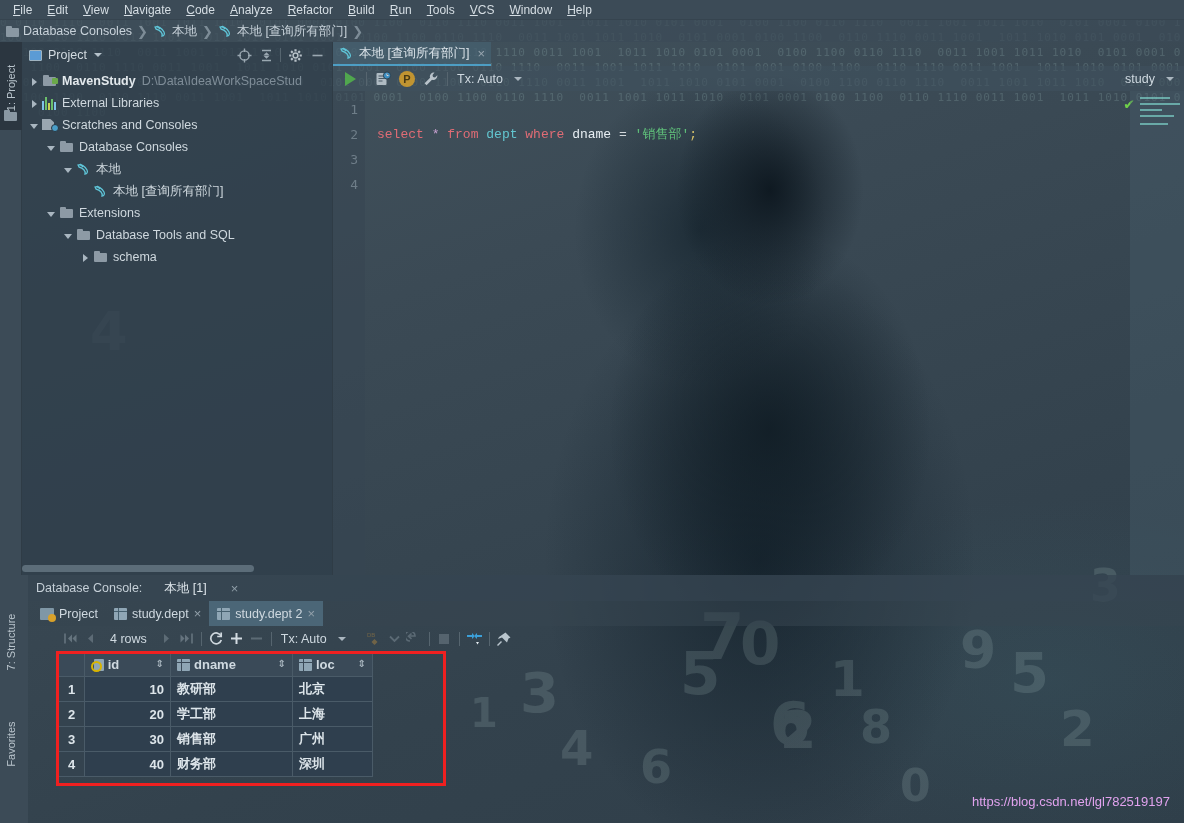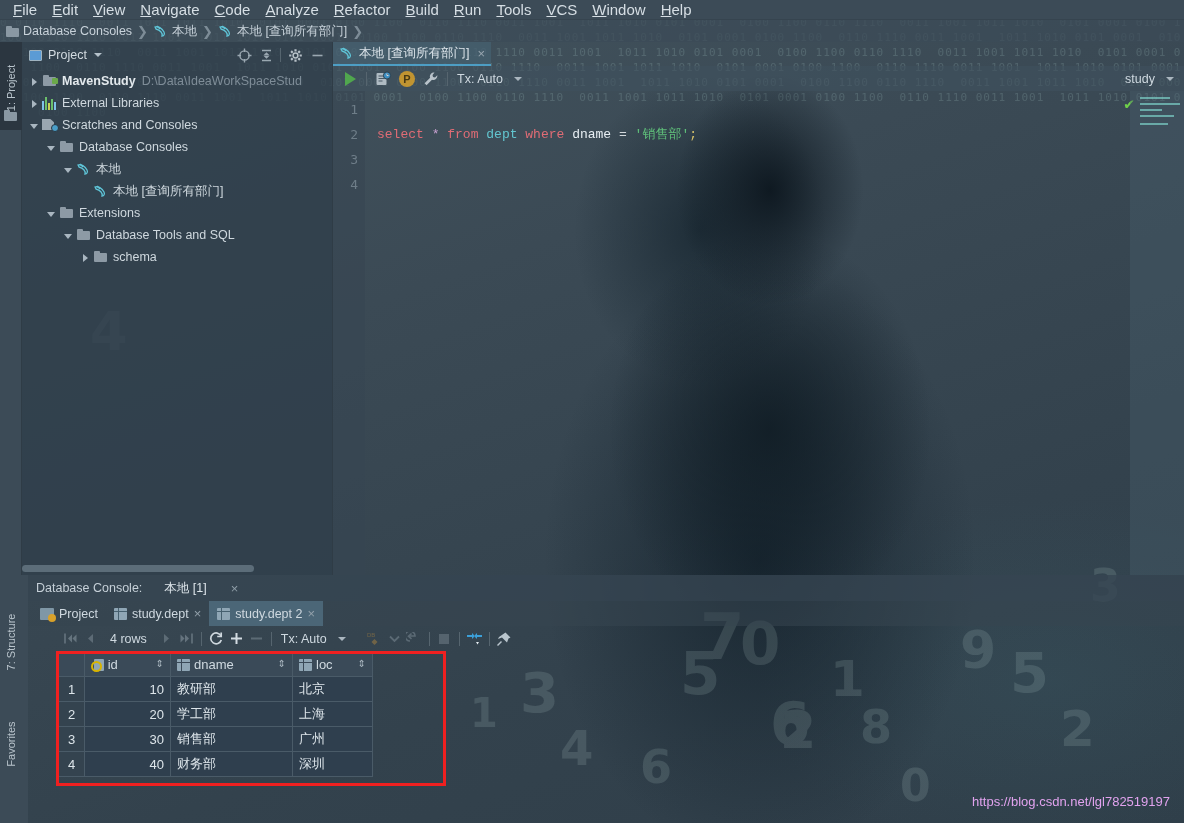--- a/index.html
+++ b/index.html
@@ -43,21 +43,21 @@
     pointer-events:none;
   }
 
   .layer { position:relative; z-index:5; }
 
   
   #menubar {
     height:20px; background:#3c4b57; display:flex; align-items:center;
     padding-left:6px; gap:1px; border-bottom:1px solid #36444f;
   }
-  #menubar .mi { padding:2px 7px; color:#d6dee4; font-size:15px; cursor:default; }
+  #menubar .mi { padding:2px 7px; color:#d6dee4; font-size:12px; cursor:default; }
   #menubar .mi u { text-decoration:underline; }
 
   
   #breadcrumb {
     height:22px; display:flex; align-items:center; gap:4px; padding-left:6px;
     background:rgba(60,75,87,.72); font-size:12.5px; color:#c8d2da;
   }
   .bc-sep { color:#7d8c97; font-size:13px; padding:0 1px; }
   .folder-ic { width:13px; height:11px; position:relative; display:inline-block; }
   .folder-ic:before{content:"";position:absolute;left:0;top:2px;width:13px;height:9px;background:#8a98a3;border-radius:1px;}
@@ -169,21 +169,21 @@
   .outic{width:14px;height:12px;background:#7f97a6;border-radius:1px;position:relative;}
   .outic i{position:absolute;right:-2px;bottom:-2px;width:8px;height:8px;border-radius:50%;background:#d8a12a;}
 
   #rtoolbar { height:25px; display:flex; align-items:center; gap:3px; padding-left:34px; font-size:12.5px; color:#cfd9e0;}
   .navic { width:17px;height:17px;display:flex;align-items:center;justify-content:center;color:#9eacb6; }
   .navic.dis { opacity:.45; }
 
   #gridwrap { flex:1; position:relative; padding-left:30px; }
   #redbox { position:absolute; left:28px; top:0px; width:390px; height:135px; border:3px solid #f02020; pointer-events:none; z-index:9;}
   table.rgrid { border-collapse:collapse; font-size:13px; background:#2f3f4e; }
-  table.rgrid th, table.rgrid td { border:1px solid #4a5b68; height:25px; padding:0 6px; font-weight:normal; }
+  table.rgrid th, table.rgrid td { border:1px solid #4a5b68; height:25px; padding:0 6px; font-weight:bold; }
   table.rgrid th { background:#3a4a58; color:#cfd9e0; text-align:left; }
   table.rgrid td { color:#dde5ea; }
   .rn { width:26px; background:#34434f; color:#b3bfc8; text-align:center; }
   .numcell { text-align:right; }
   .keyic{display:inline-block;width:13px;height:12px;position:relative;vertical-align:-2px;}
   .keyic:before{content:"";position:absolute;left:3px;top:0;width:10px;height:12px;background:#8fa6b5;border-radius:1px;}
   .keyic:after{content:"";position:absolute;left:0;top:2px;width:7px;height:7px;border:2px solid #d8b400;border-radius:50%;}
   .sortar{float:right;color:#a9b6bf;font-size:10px;line-height:14px;}
   .thin{display:inline-block;width:13px;height:12px;background:#8fa6b5;border-radius:1px;position:relative;vertical-align:-2px;margin-right:4px;}
   .thin:before{content:"";position:absolute;left:0;top:3px;width:13px;height:1px;background:#3a4a58;}

